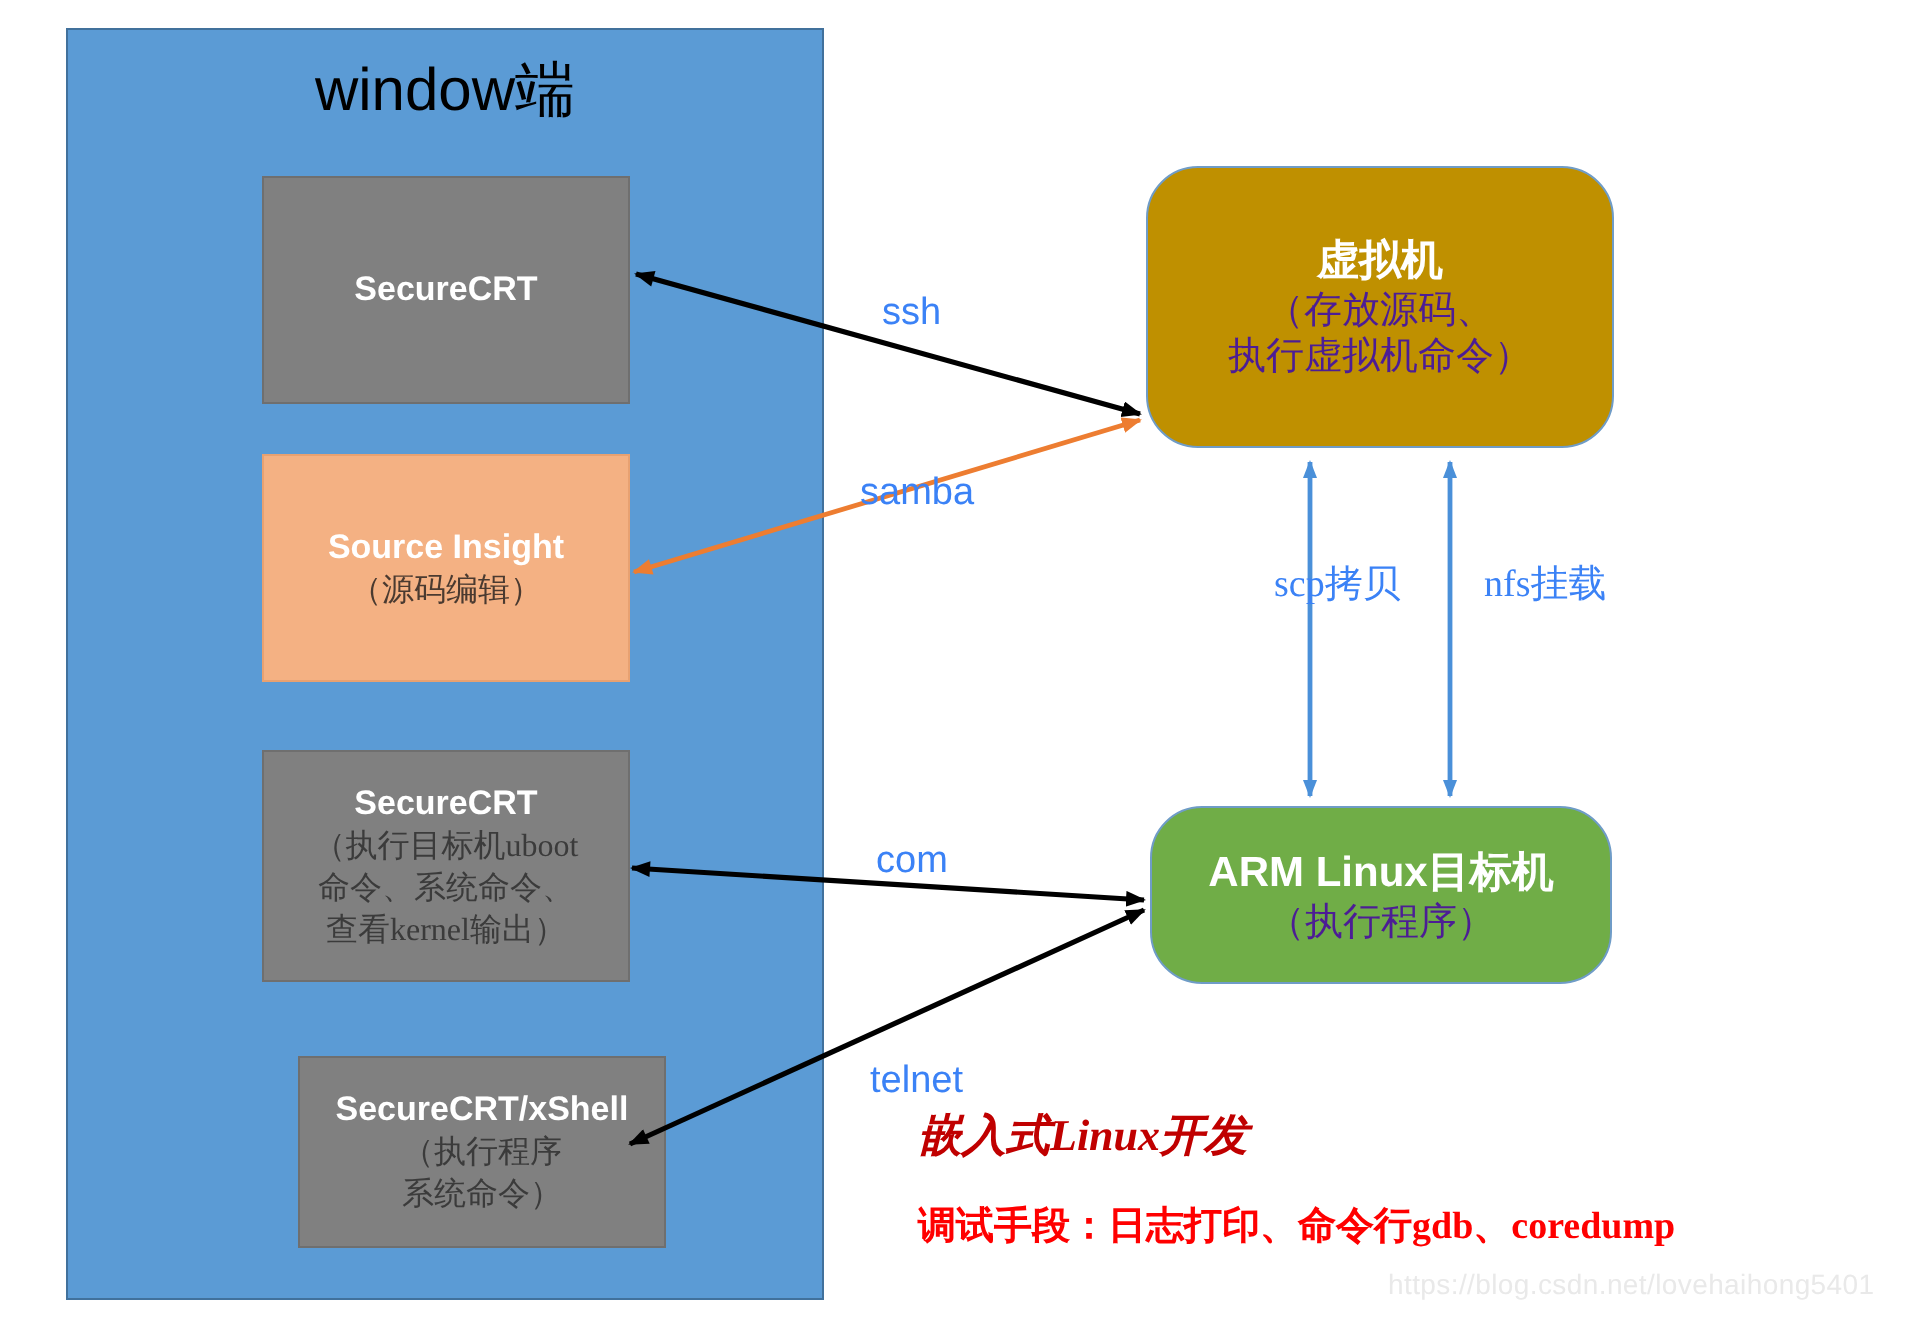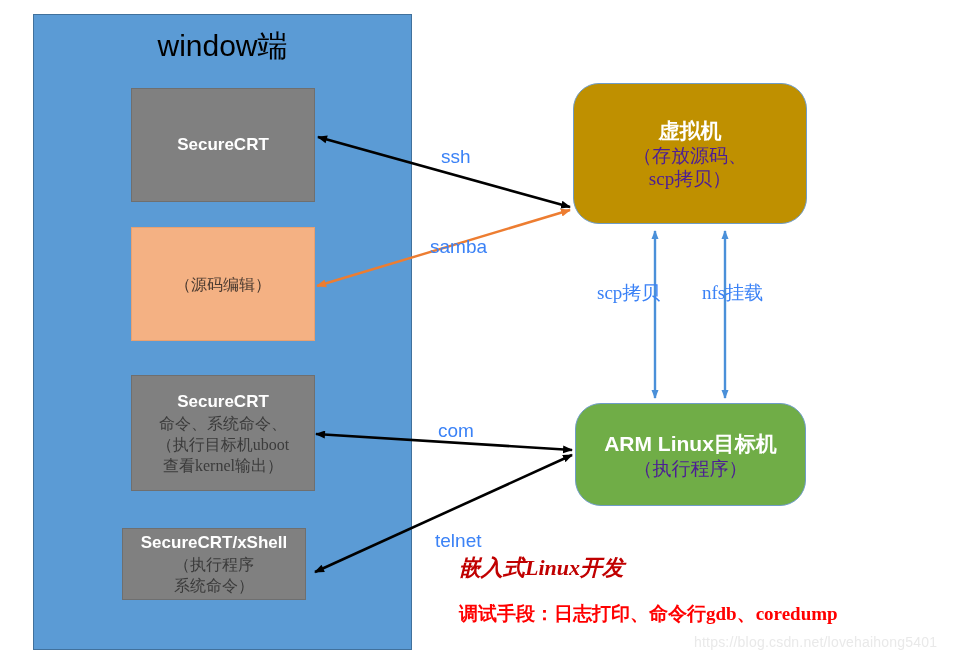--- a/index.html
+++ b/index.html
@@ -72,21 +72,21 @@
     font-family: "Liberation Serif", "DejaVu Serif", serif;
     font-size: 16px;
     color: #3B3B3B;
     line-height: 21px;
   }
   .app-box.orange .app-sub { color: #4a3a30; }
 
   #box-securecrt-vm   { left: 131px; top: 88px;  width: 184px; height: 114px; }
   #box-source-insight { left: 131px; top: 227px; width: 184px; height: 114px; }
   #box-securecrt-target { left: 131px; top: 375px; width: 184px; height: 116px; }
-  #box-securecrt-xshell { left: 122px; top: 528px; width: 184px; height: 72px; text-align: right; }
+  #box-securecrt-xshell { left: 149px; top: 528px; width: 184px; height: 96px; text-align: right; }
 
   
   .node {
     position: absolute;
     box-sizing: border-box;
     border-radius: 26px;
     display: flex;
     flex-direction: column;
     align-items: center;
     justify-content: center;
@@ -104,35 +104,36 @@
     font-family: Liberation Serif, serif;
     font-size: 19px;
     color: #4c1d95;
     line-height: 23px;
   }
   #node-vm {
     left: 573px; top: 83px; width: 234px; height: 141px;
     background: #BF9000;
   }
   #node-arm {
-    left: 575px; top: 403px; width: 231px; height: 103px;
+    left: 575px; top: 403px; width: 231px; height: 89px;
     background: #70AD47;
   }
 
   
   .conn-label {
     position: absolute;
     font-size: 19px;
     color: #3b82f6;
     white-space: nowrap;
     line-height: 22px;
   }
   .conn-label.cn {
     font-family: "Liberation Serif", "DejaVu Serif", serif;
     font-size: 19px;
+    margin-left: 40px;
   }
   #label-ssh    { left: 441px; top: 146px; }
   #label-samba  { left: 430px; top: 236px; }
   #label-com    { left: 438px; top: 420px; }
   #label-telnet { left: 435px; top: 530px; }
   #label-scp    { left: 597px; top: 282px; }
   #label-nfs    { left: 702px; top: 282px; }
 
   
   #note-title {
@@ -186,40 +187,41 @@
 <div id="canvas">
 
   <div id="windows-panel"></div>
   <div id="windows-title">window端</div>
 
   <div class="app-box gray" id="box-securecrt-vm">
     <div class="app-title">SecureCRT</div>
   </div>
 
   <div class="app-box orange" id="box-source-insight">
+    <div class="app-title">Source Insight</div>
     <div class="app-sub">（源码编辑）</div>
   </div>
 
   <div class="app-box gray" id="box-securecrt-target">
     <div class="app-title">SecureCRT</div>
+    <div class="app-sub">（执行目标机uboot</div>
     <div class="app-sub">命令、系统命令、</div>
-    <div class="app-sub">（执行目标机uboot</div>
     <div class="app-sub">查看kernel输出）</div>
   </div>
 
   <div class="app-box gray" id="box-securecrt-xshell">
     <div class="app-title">SecureCRT/xShell</div>
     <div class="app-sub">（执行程序</div>
     <div class="app-sub">系统命令）</div>
   </div>
 
   <div class="node" id="node-vm">
     <div class="node-title">虚拟机</div>
     <div class="node-sub">（存放源码、</div>
-    <div class="node-sub">scp拷贝）</div>
+    <div class="node-sub">执行虚拟机命令）</div>
   </div>
 
   <div class="node" id="node-arm">
     <div class="node-title">ARM Linux目标机</div>
     <div class="node-sub">（执行程序）</div>
   </div>
 
   <svg id="arrows" viewBox="0 0 957 667" xmlns="http://www.w3.org/2000/svg">
     <defs>
       <marker id="ah-black" markerWidth="11" markerHeight="11" refX="9" refY="4" orient="auto" markerUnits="userSpaceOnUse">

